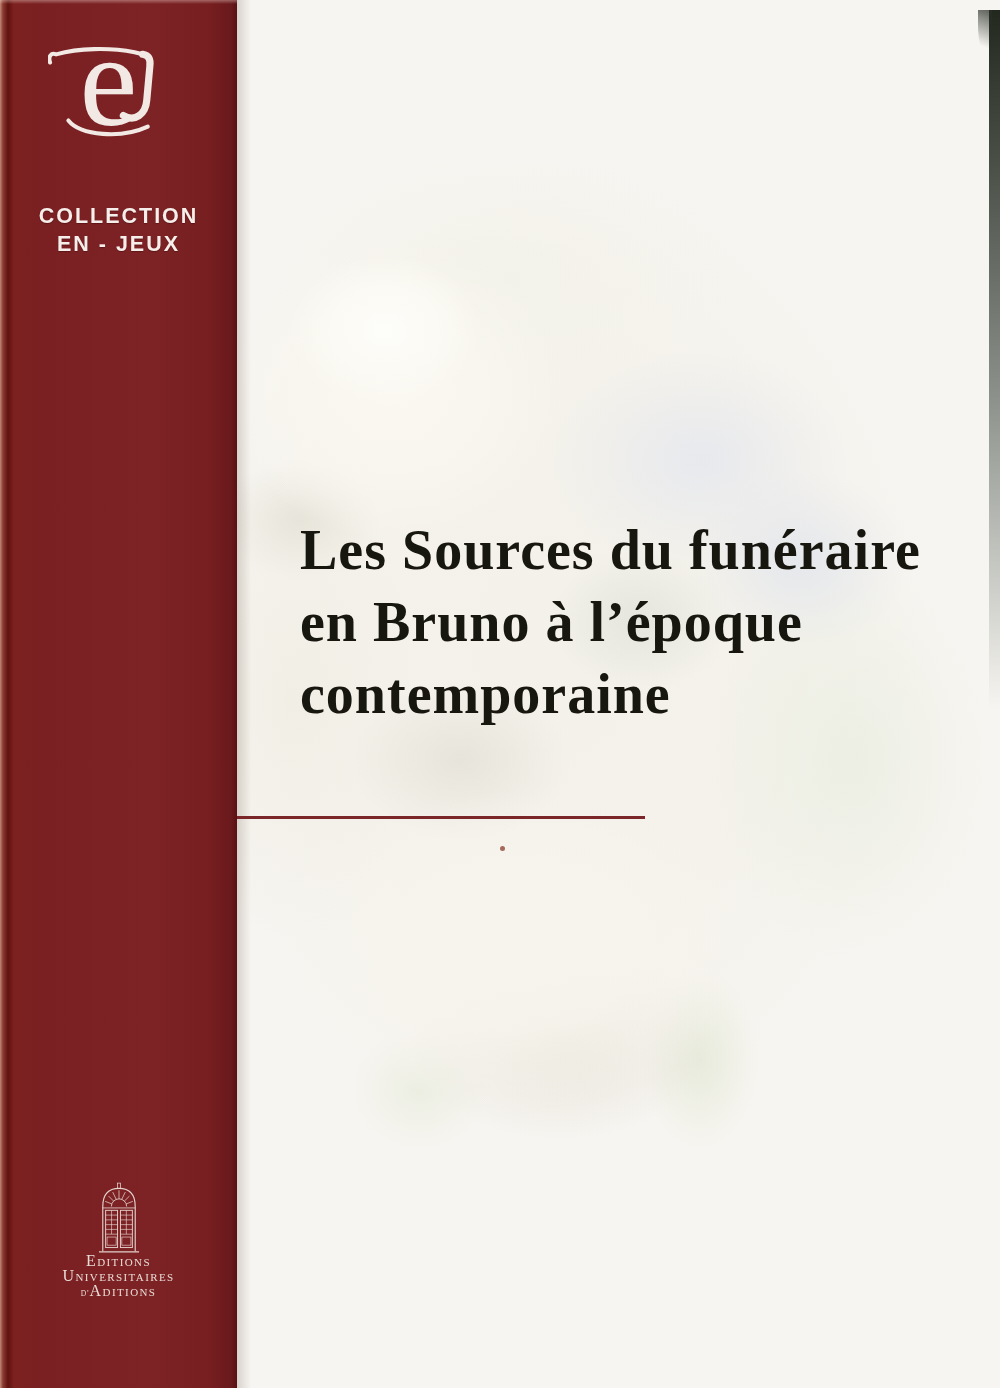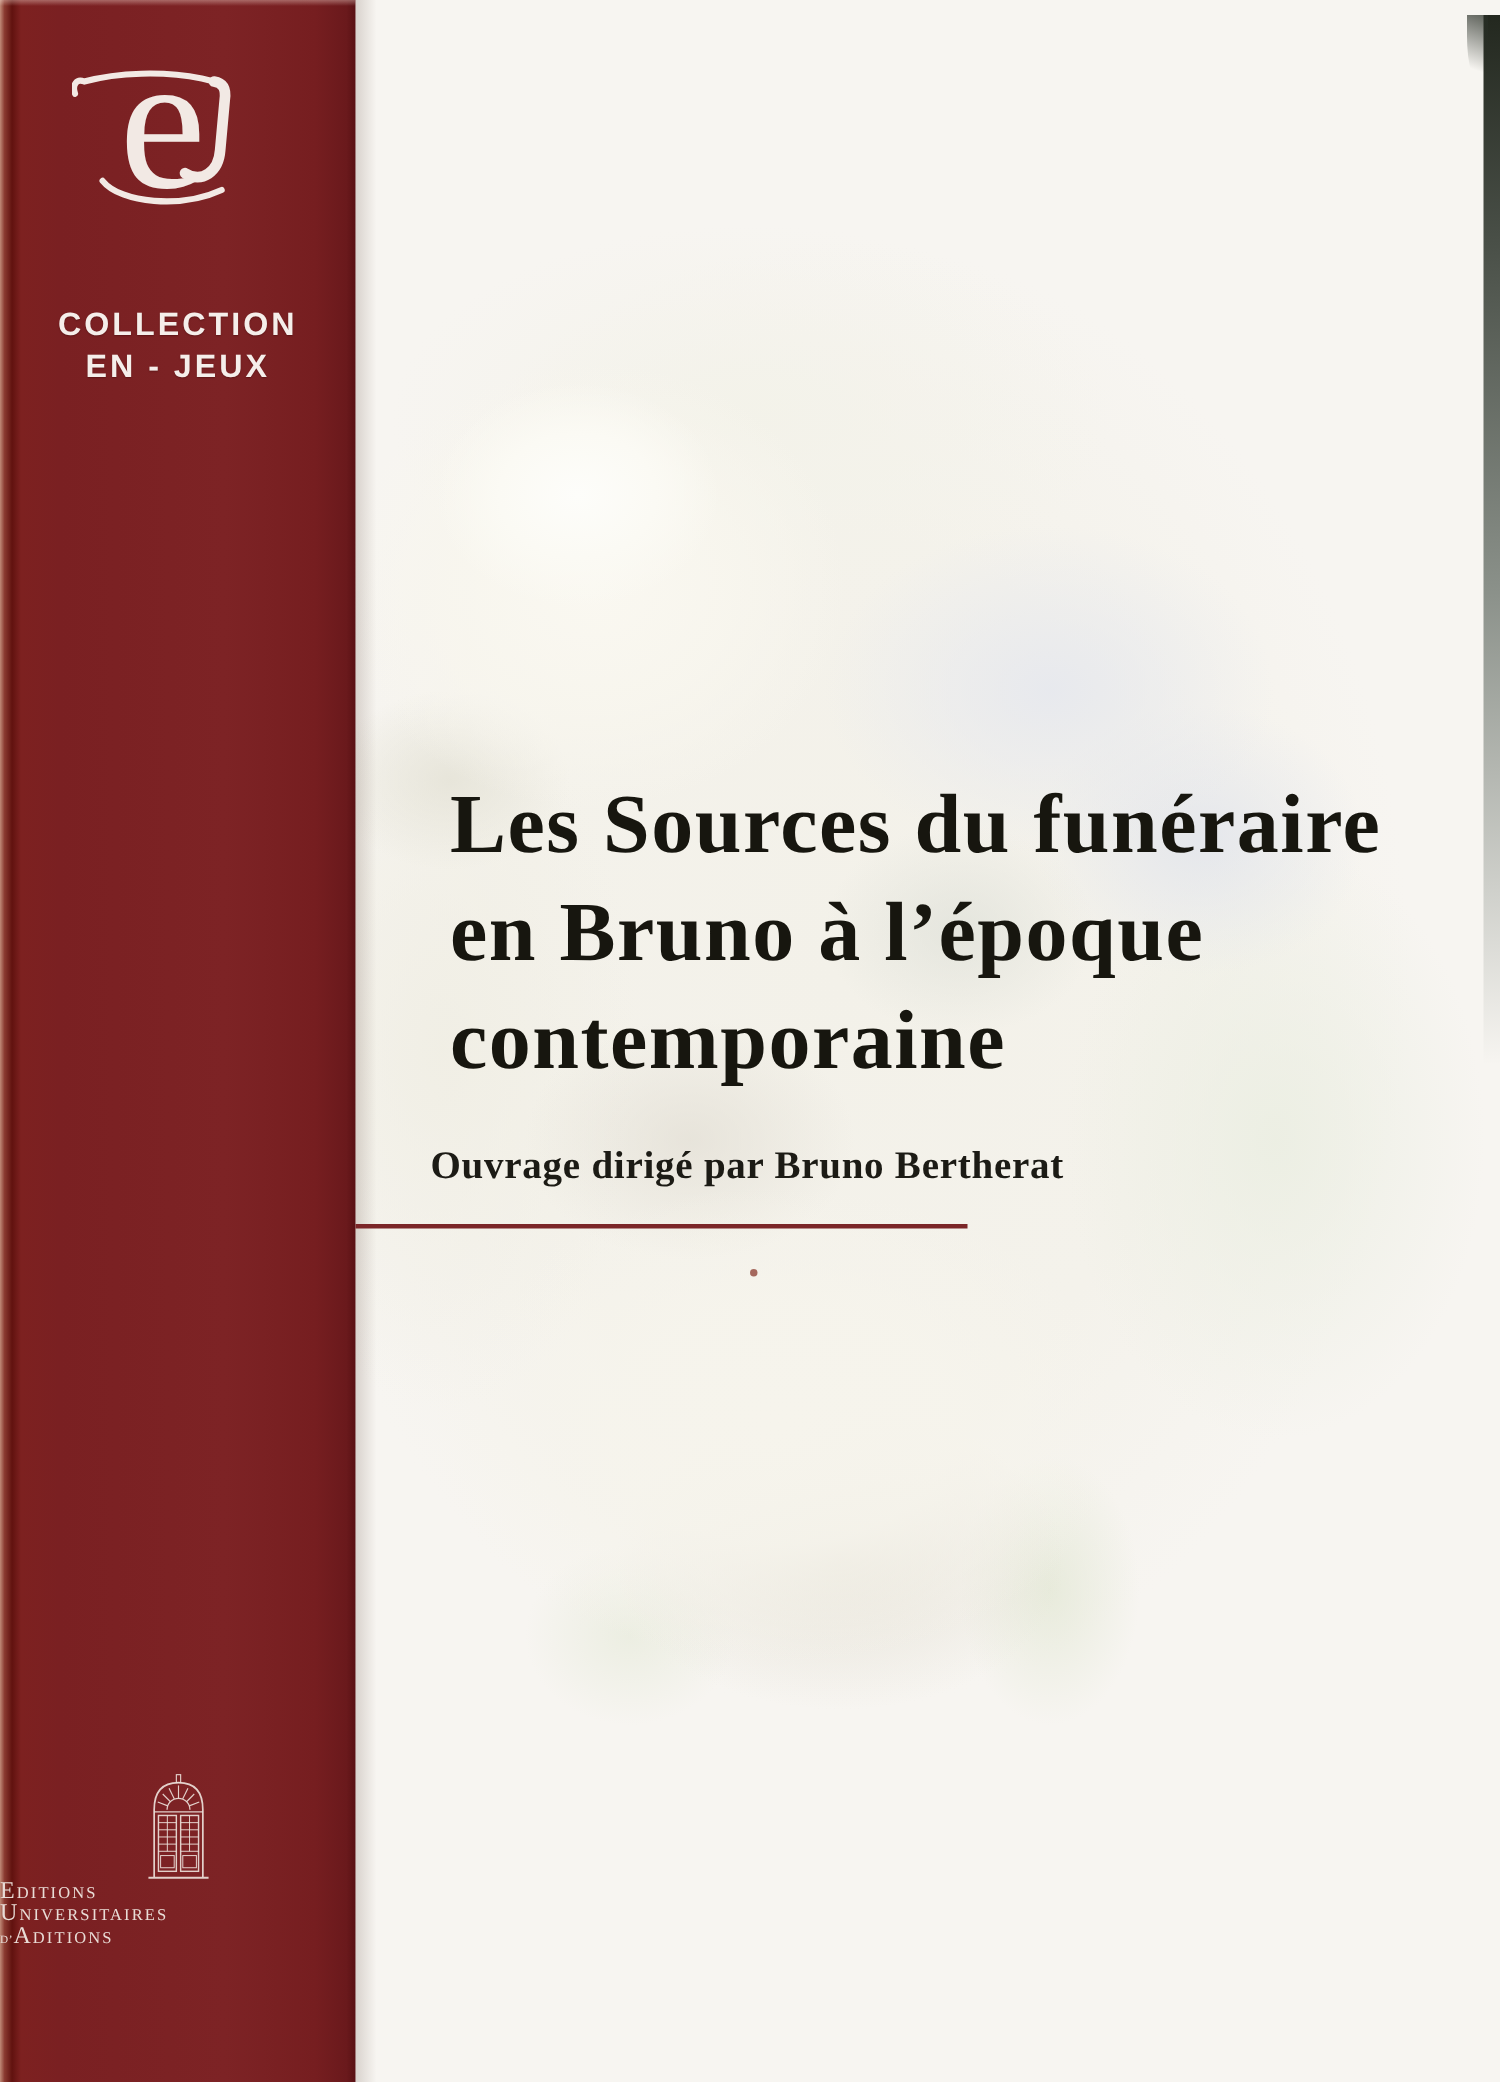--- a/index.html
+++ b/index.html
@@ -56,21 +56,21 @@
   .collection{
     position:absolute;left:0;top:154px;width:237px;text-align:center;
     color:#f5eeea;font-family:"Liberation Sans","DejaVu Sans",sans-serif;
     font-weight:bold;font-size:21.5px;line-height:28px;letter-spacing:2px;
     text-shadow:0 1px 1px rgba(40,0,0,.35);
     margin-top:48px;
   }
 
   .eua-logo-wrap{position:absolute;left:0;top:1180px;width:237px;text-align:center;}
   .publisher{
-    position:absolute;left:0;top:1254px;width:237px;
+    position:absolute;left:0;top:1254px;width:237px;text-align:center;
     color:#e9dcd6;letter-spacing:1.4px;line-height:14px;
     font-size:11px;font-family:"Liberation Serif","DejaVu Serif",serif;
   }
   .publisher .init{font-size:16px;}
   .publisher .pre{font-size:7.5px;letter-spacing:.5px;}
 
   
   .title{
     position:absolute;left:286px;top:500px;z-index:4;margin:14px;
     color:var(--title-ink,#17160f);
@@ -170,18 +170,17 @@
     </div>
   </div>
   <div class="band-shadow"></div>
 
   <h1 class="title">
     <span>Les Sources du funéraire</span>
     <span>en Bruno à l’époque</span>
     <span>contemporaine</span>
   </h1>
 
-  <div class="byline">Ouvrage dirigé par Bruno Bertherat</div>
   <div class="rule"></div>
 
   <div class="scan-edge-right"></div>
   <div class="scan-corner"></div>
 </div>
 
 </body></html>

